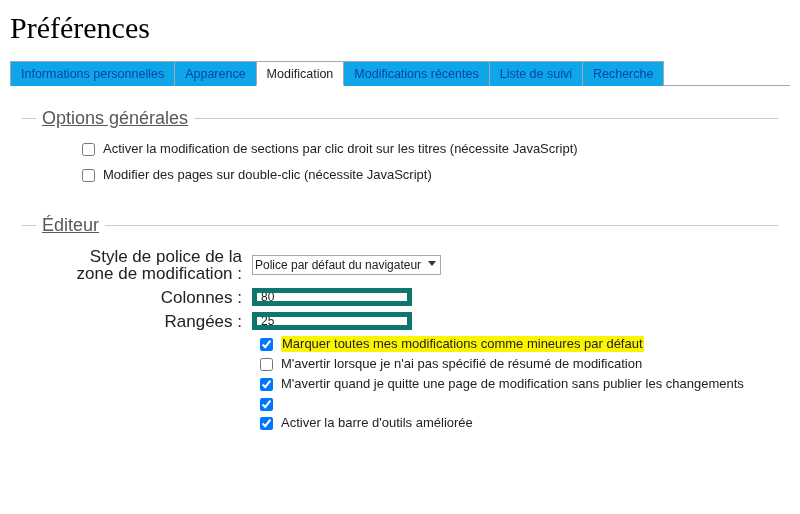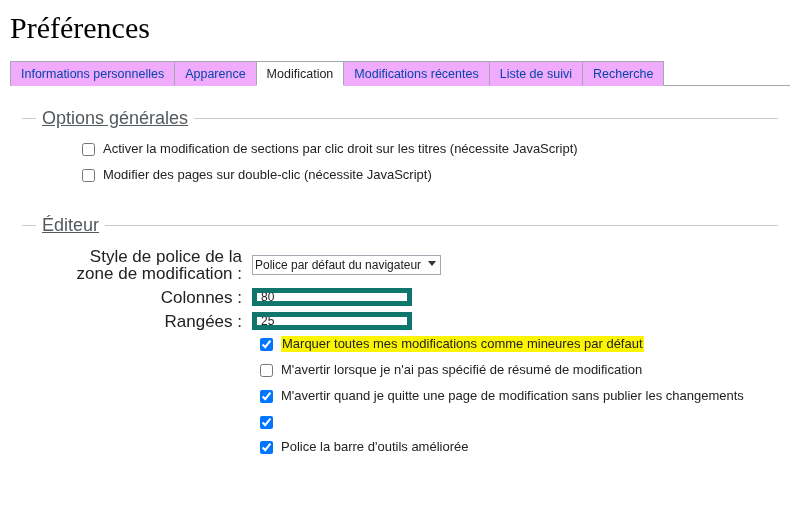--- a/index.html
+++ b/index.html
@@ -39,21 +39,21 @@
   }
   .tab {
     display: inline-block;
     height: 25px;
     line-height: 25px;
     padding: 0 10px;
     font-size: 12.5px;
     color: #0645ad;
     border: 1px solid #a2a9b1;
     border-bottom: none;
-    background: #f0abfc;
+    background: #0ea5e9;
     margin-right: -1px;
     position: relative;
     top: 1px;
     cursor: pointer;
     vertical-align: top;
     box-sizing: border-box;
   }
   .tab.active {
     background: #ffffff;
     color: #222222;
@@ -153,21 +153,21 @@
     height: 18px;
     padding: 2px 4px;
     width: 160px;
     box-sizing: border-box;
   }
   .editor-rows {
     padding-left: 0;
   }
   .editor-rows .checkrow {
     padding-left: 238px;
-    margin-bottom: 10px;
+    margin-bottom: 4px;
   }
   .fieldrow .fieldlabel {
     width: 230px;
   }
 </style>
 </head>
 <body>
 
 <div class="page">
 
@@ -237,20 +237,20 @@
           <input type="checkbox" checked="" style="">
           <label>M'avertir quand je quitte une page de modification sans publier les changements</label>
         </div>
 
         <div class="checkrow">
           <input type="checkbox" checked="" style="">
         </div>
 
         <div class="checkrow">
           <input type="checkbox" checked="" style="">
-          <label>Police la barre d'outils améliorée</label>
+          <label>Activer la barre d'outils améliorée</label>
         </div>
 
       </div>
     </fieldset>
 
   </div>
 </div>
 
 </body></html>

